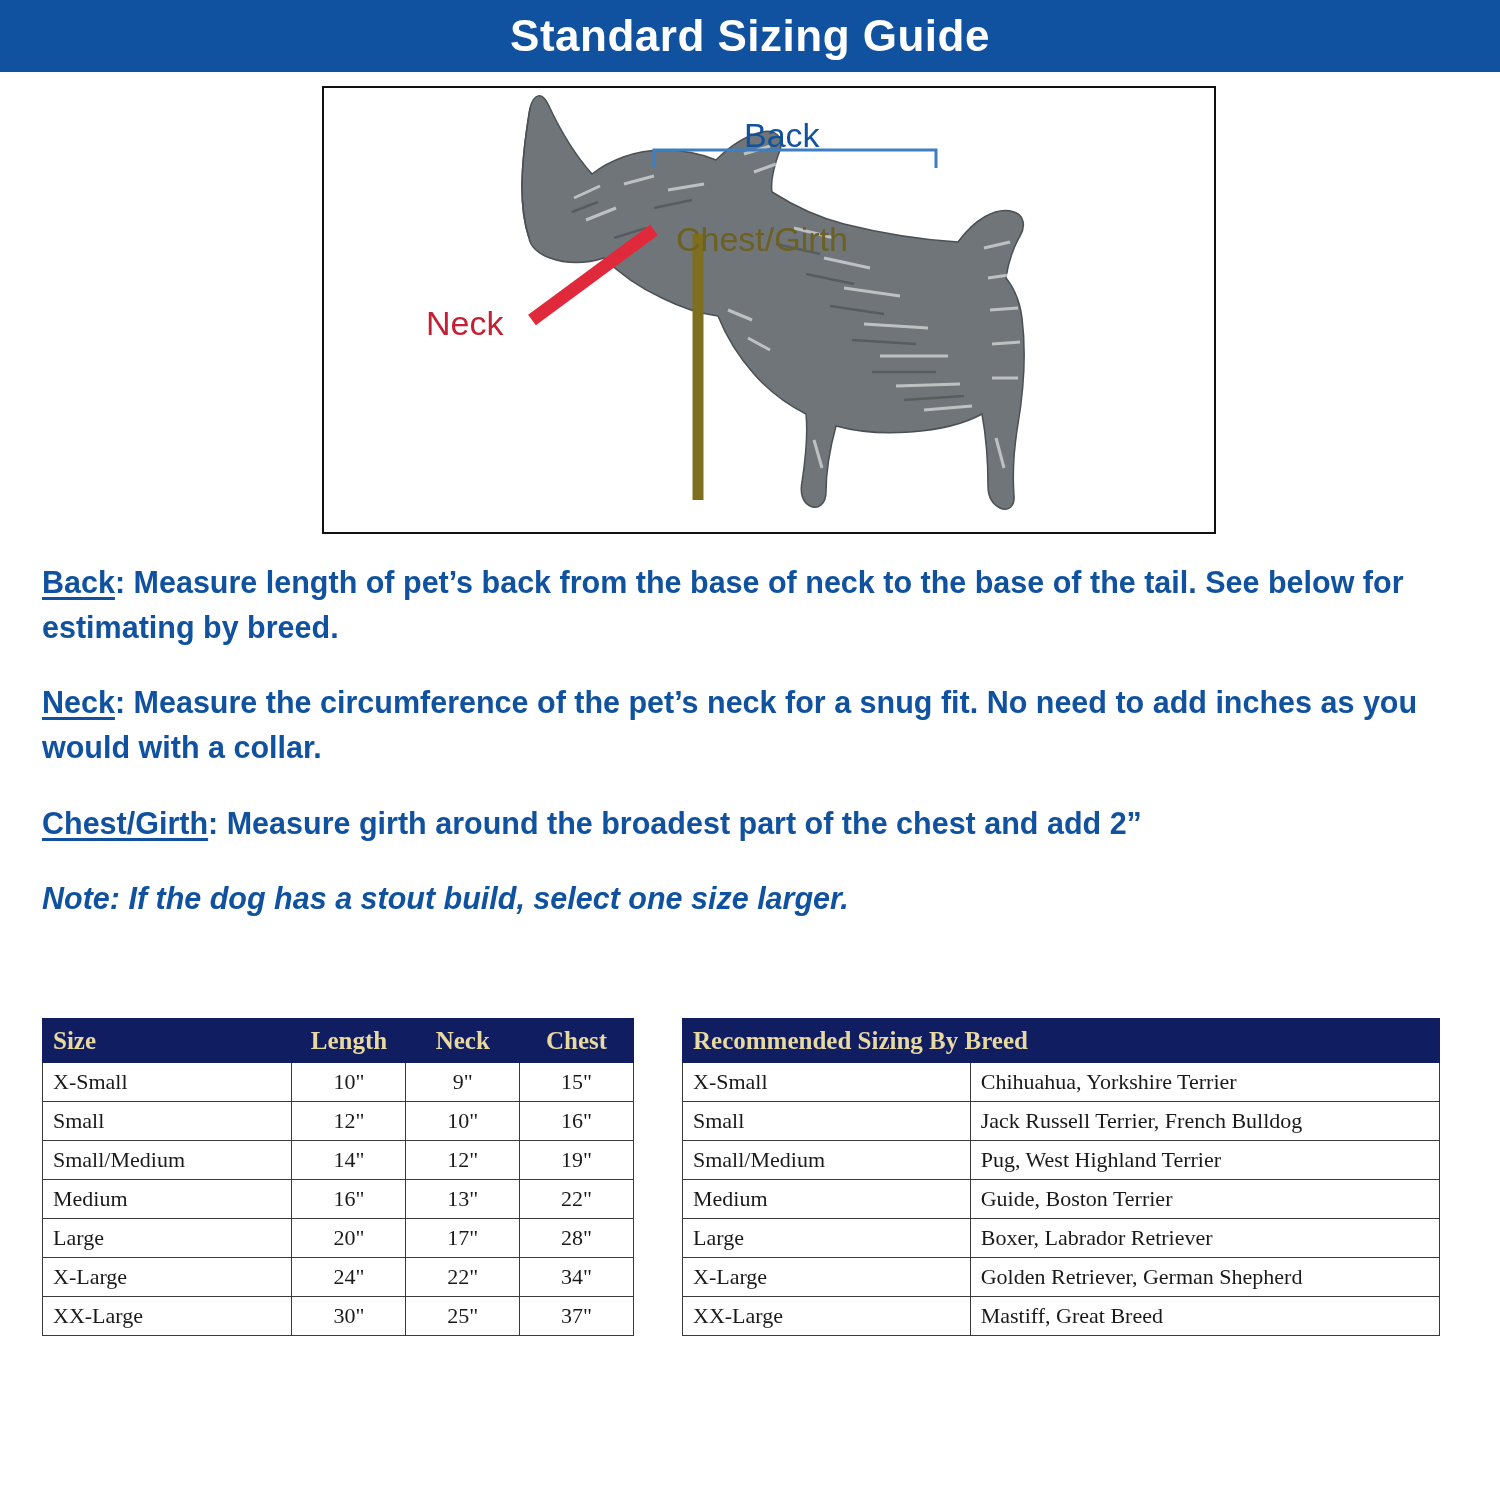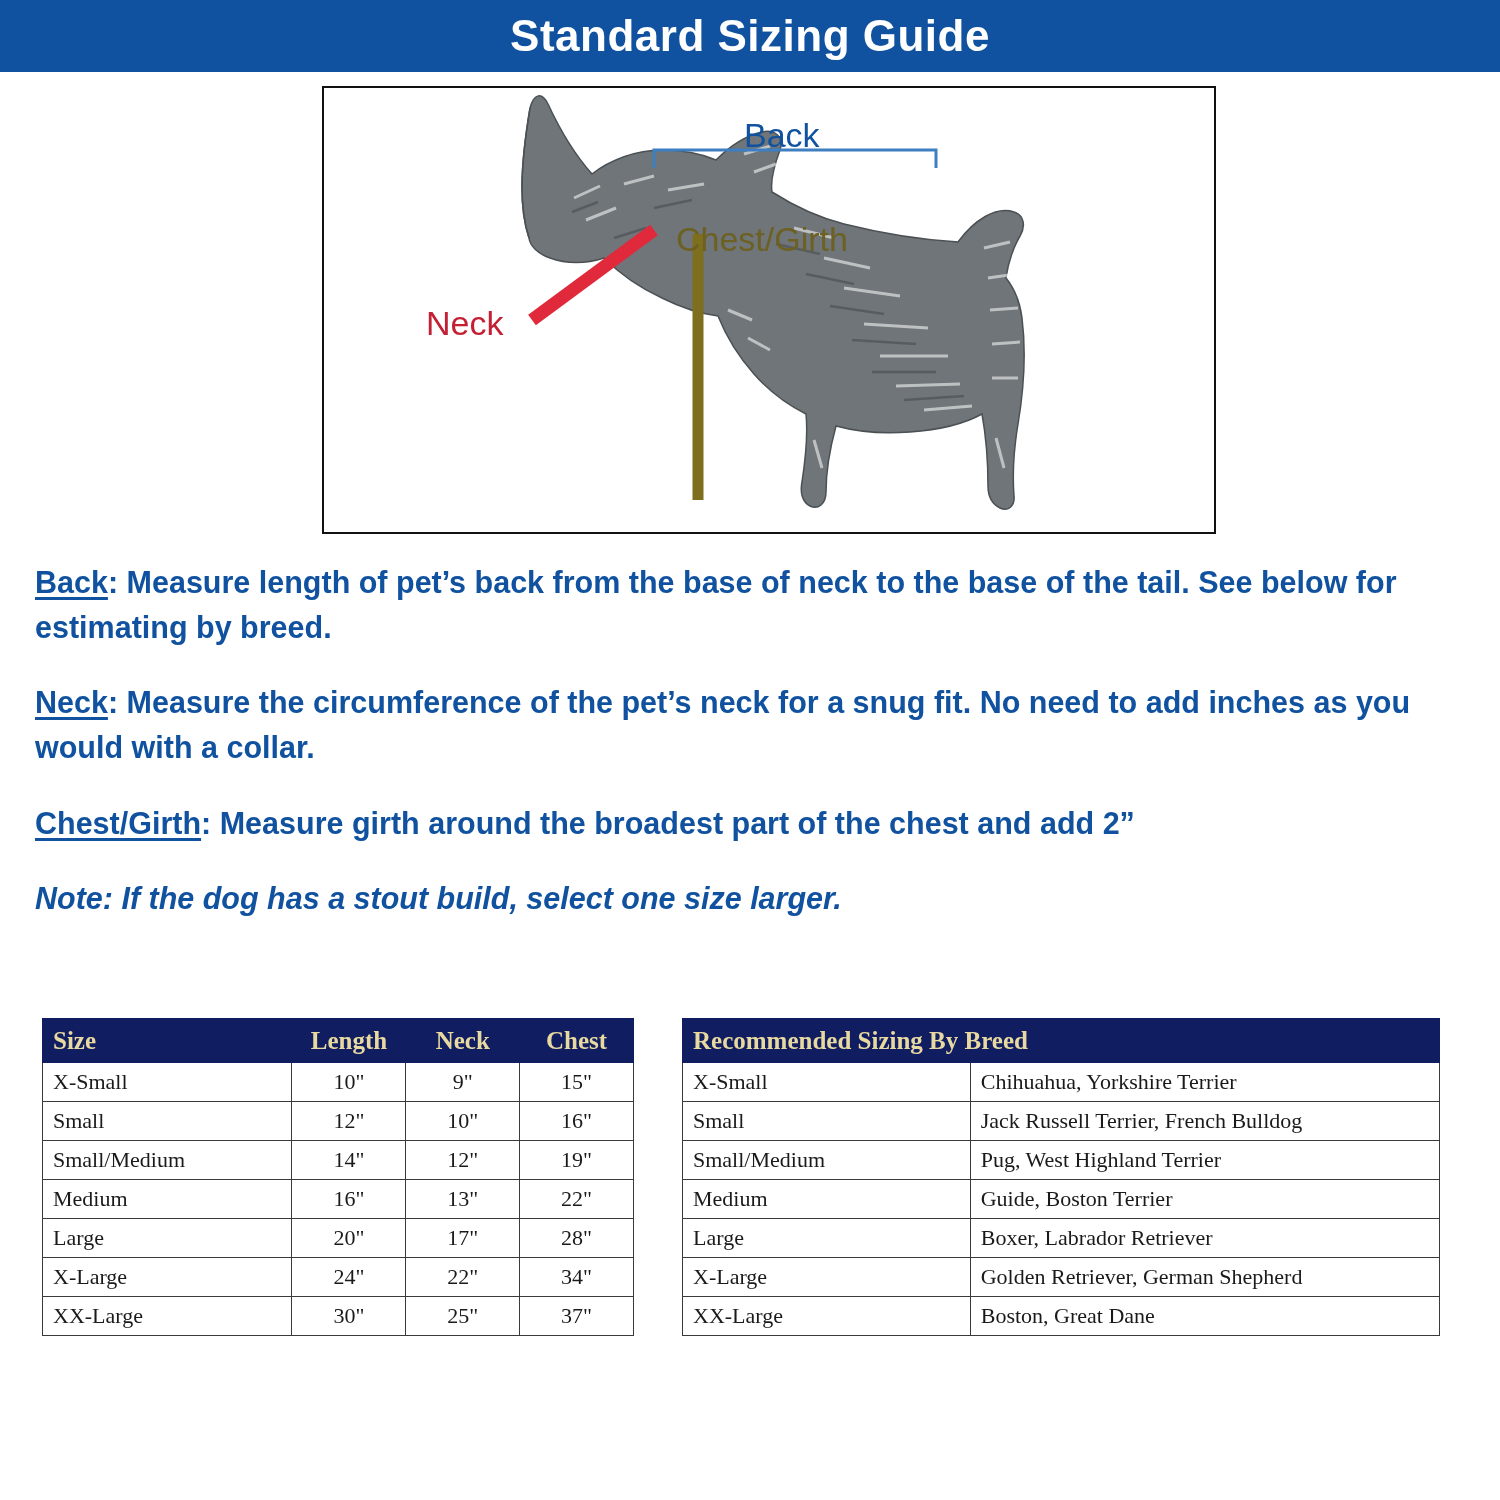--- a/index.html
+++ b/index.html
@@ -60,21 +60,21 @@
     font-weight: 400;
     white-space: nowrap;
   }
   .lbl-back  { left: 420px; top: 28px;  color: #10529f; }
   .lbl-chest { left: 352px; top: 132px; color: #6d6023; }
   .lbl-neck  { left: 102px; top: 216px; color: #c42033; }
 
   
   .body-text {
     position: absolute;
-    left: 35px;
+    left: 42px;
     top: 560px;
     width: 1420px;
   }
   .para {
     color: #10529f;
     font-size: 30.5px;
     font-weight: 700;
     line-height: 1.48;
     margin: 0 0 30px 0;
   }
@@ -335,19 +335,19 @@
         <tr>
           <td>Large</td>
           <td>Boxer, Labrador Retriever</td>
         </tr>
         <tr>
           <td>X-Large</td>
           <td>Golden Retriever, German Shepherd</td>
         </tr>
         <tr>
           <td>XX-Large</td>
-          <td>Boston, Great Dane</td>
+          <td>Mastiff, Great Breed</td>
         </tr>
       </tbody>
     </table>
 
   </div>
 </div>
 
 </body></html>

